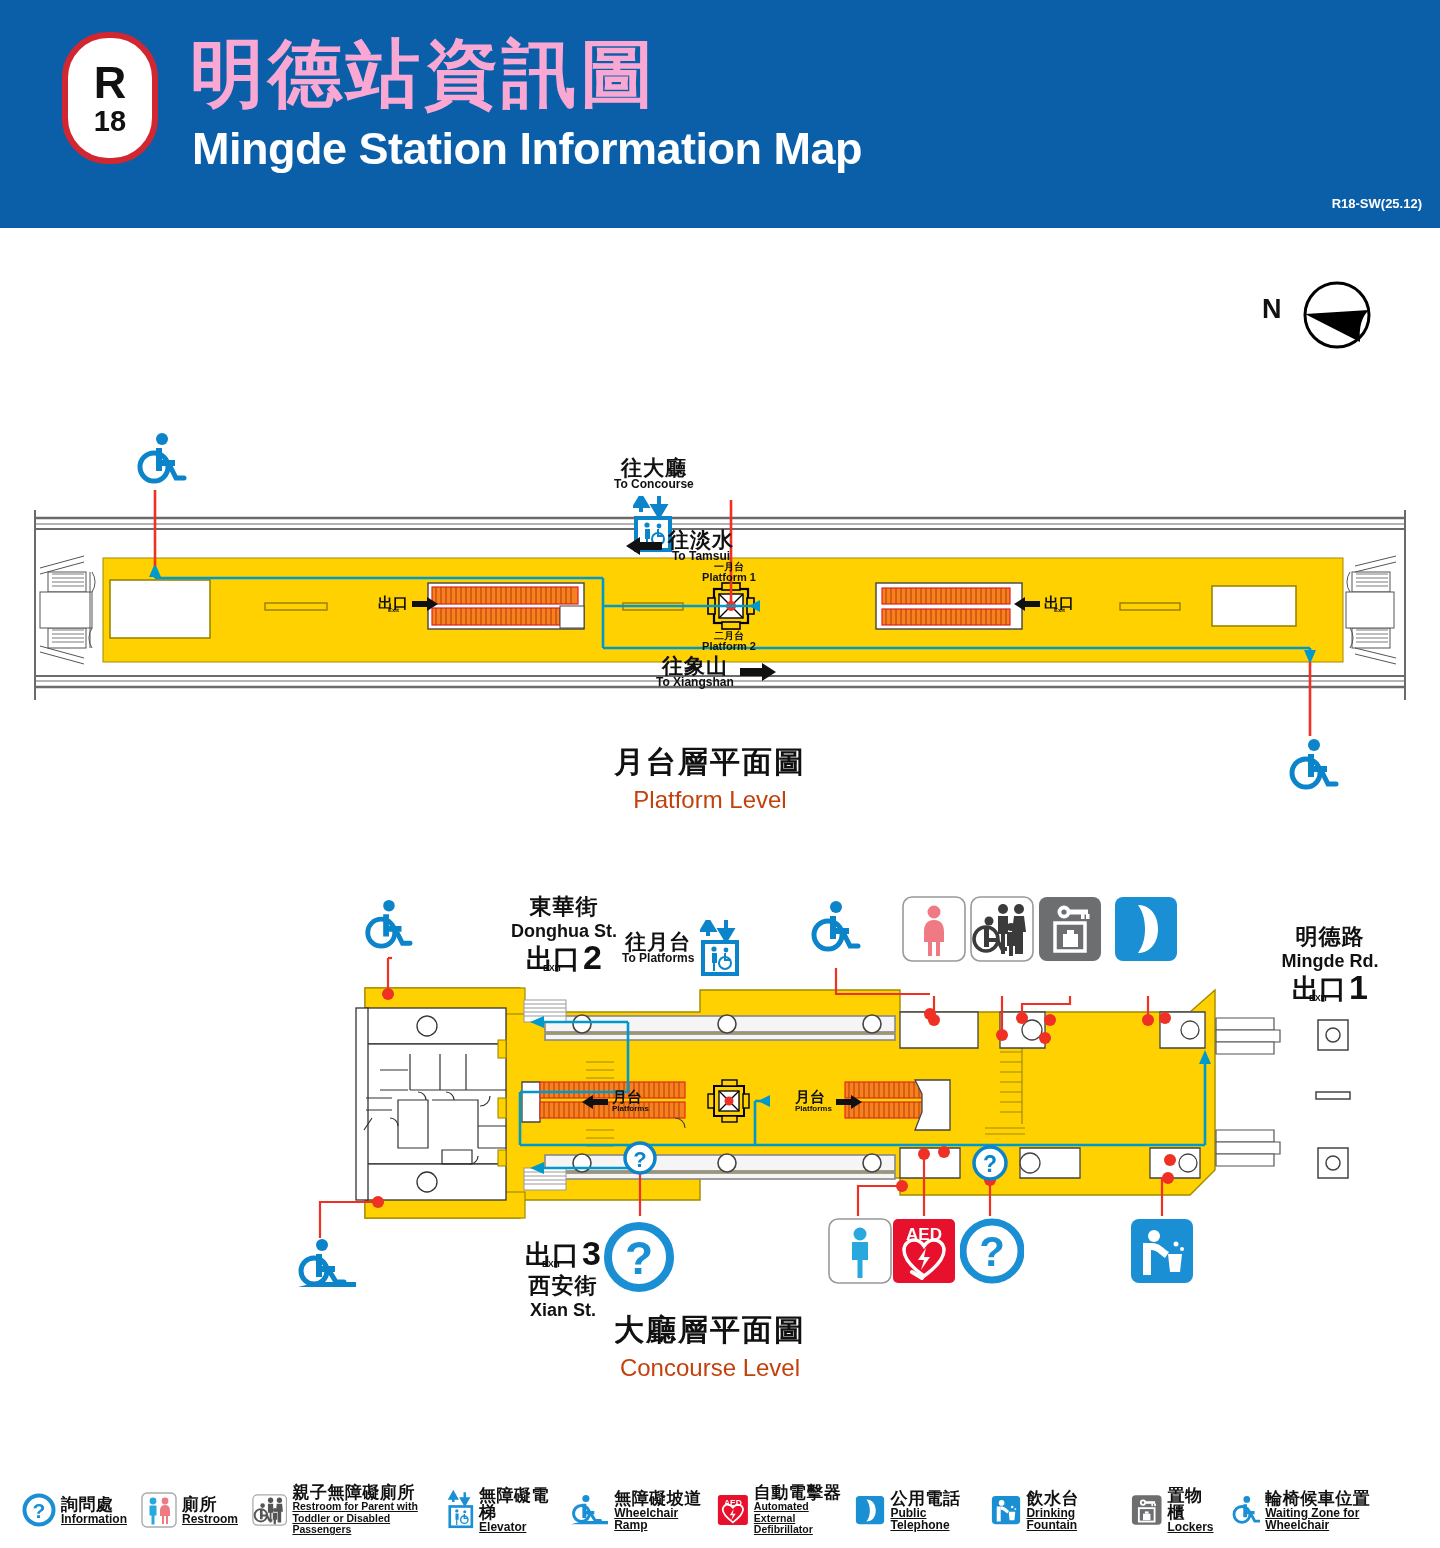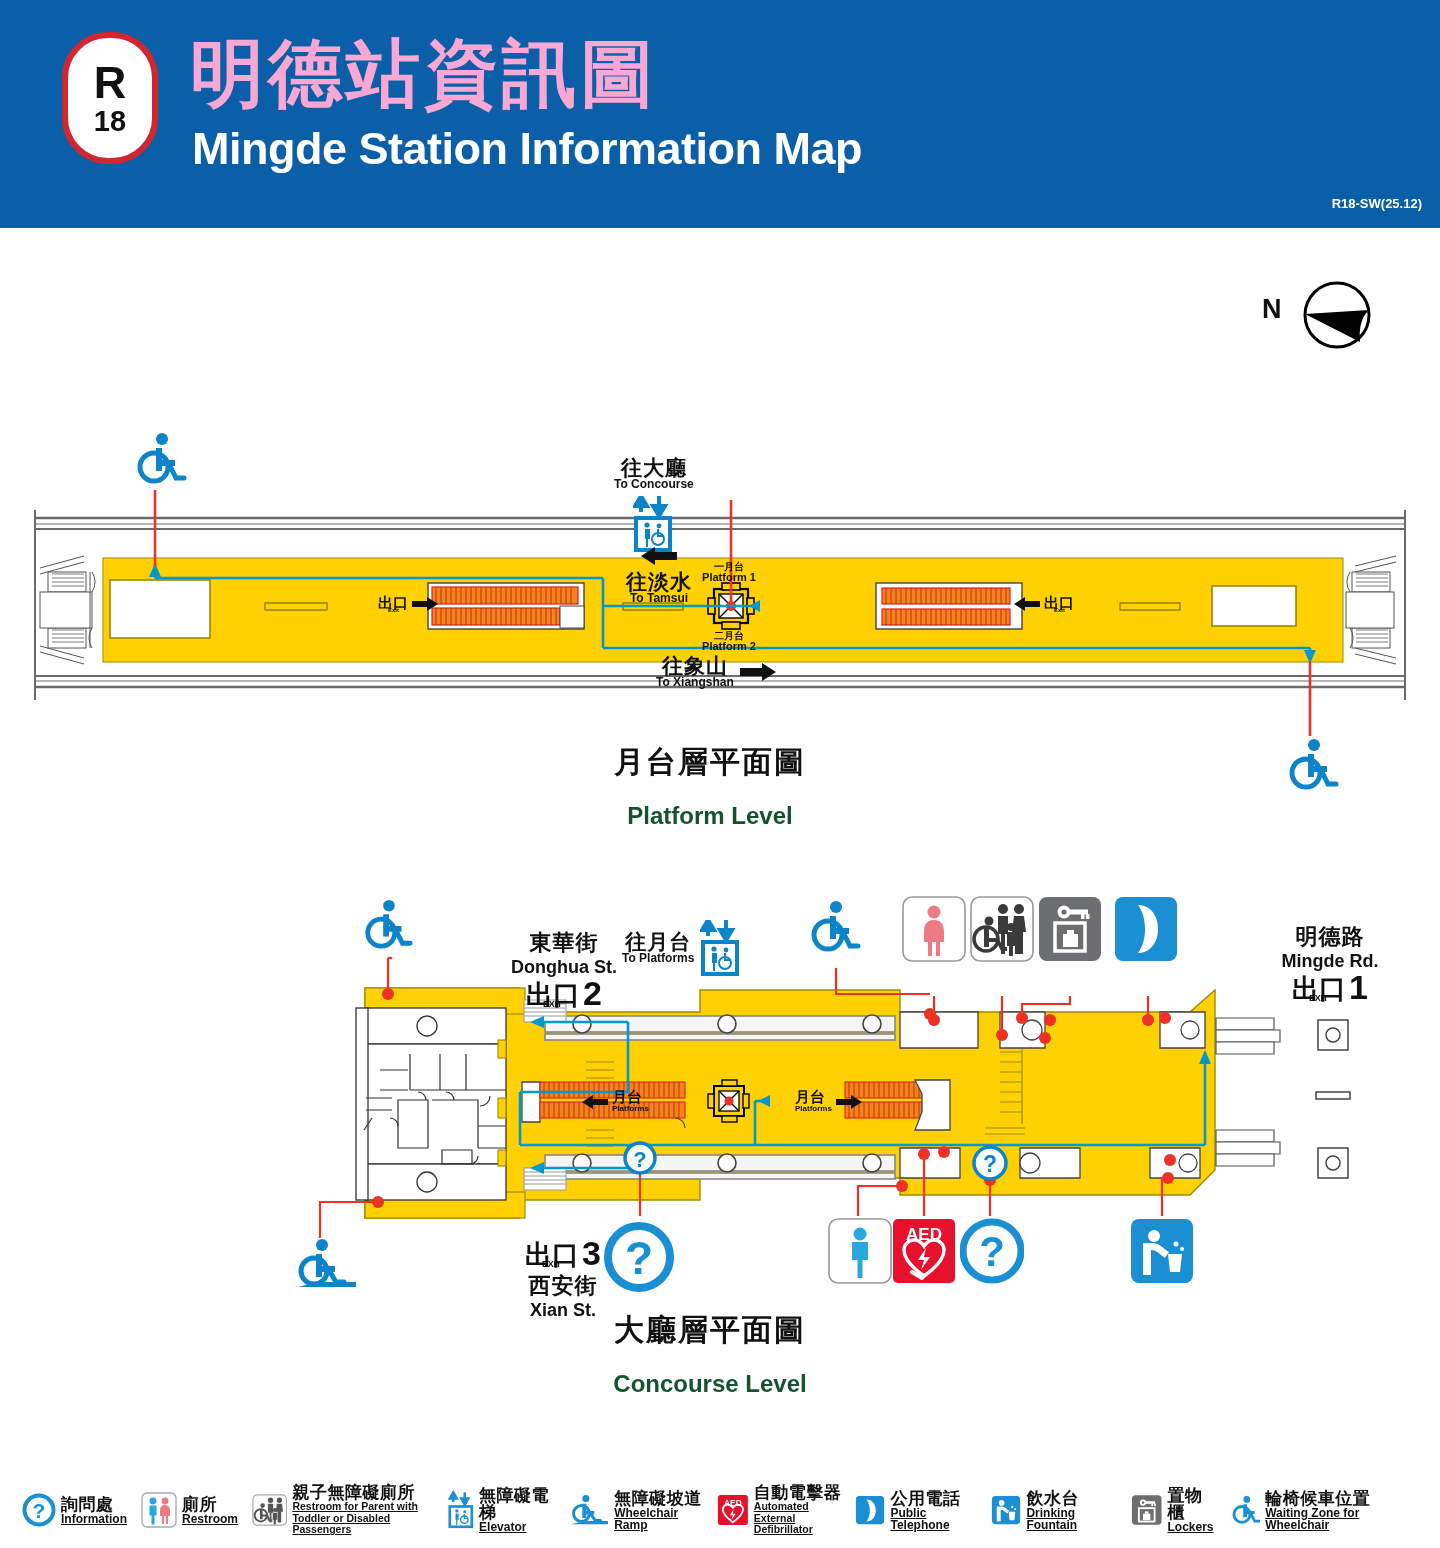--- a/index.html
+++ b/index.html
@@ -63,21 +63,21 @@
   .compass .n-letter {
     position: absolute; left: 0px; top: 14px;
     font-size: 27px; font-weight: bold; color: #111;
   }
 
   .section-title { position: absolute; text-align: center; }
   .section-title .cn {
     font-size: 30px; font-weight: bold; color: #111; letter-spacing: 2px;
     font-family: "DejaVu Sans","Liberation Sans",sans-serif;
   }
-  .section-title .en { font-size: 24px; font-weight: bold; color: #14532d; margin-top: 19px; }
+  .section-title .en { font-size: 24px; font-weight: normal; color: #c2410c; margin-top: 3px; }
 
   
   .exit-block { position: absolute; text-align: center; }
   .exit-block .street-cn { font-size: 22px; font-weight: bold; color:#111; letter-spacing:1px;
     font-family: "DejaVu Sans","Liberation Sans",sans-serif; }
   .exit-block .street-en { font-size: 18px; font-weight: bold; color:#111; margin-top:-1px; }
   .exit-row { display: flex; align-items: flex-end; justify-content: center; gap: 1px; margin-top: 1px; }
   .exit-glyph { position: relative; display:flex; align-items:flex-end; }
   .exit-glyph .ch {
     font-size: 27px; font-weight: bold; color:#111; line-height: 1;
@@ -283,21 +283,21 @@
       <g fill="#0b84c9">
         <circle cx="14" cy="29" r="2.6"></circle>
         <path d="M12 33 h5 v10 h-2 v8 h-2 v-8 h-1 z"></path>
         <circle cx="26" cy="30" r="2.4"></circle>
         <circle cx="25" cy="43" r="6" fill="none" stroke="#0b84c9" stroke-width="2"></circle>
         <path d="M25 33 v7 h6" stroke="#0b84c9" stroke-width="2" fill="none"></path>
       </g>
     </svg>
   </div>
 
-  <div class="dir-lbl" style="left:626px; top:546px;flex-direction:column;">
+  <div class="dir-lbl" style="left:626px; top:530px;">
     <svg class="ico" width="36" height="20" viewBox="0 0 36 20">
       <polygon points="0,10 14,1 14,6 36,6 36,14 14,14 14,19" fill="#111"></polygon>
     </svg>
     <div class="txt">
       <span class="cn">往淡水</span>
       <span class="en">To Tamsui</span>
     </div>
   </div>
 
   <div class="dir-lbl" style="left:656px; top:656px;">
@@ -569,21 +569,21 @@
     <g>
       <circle cx="640" cy="1158" r="15" fill="#fff" stroke="#0b84c9" stroke-width="3.5"></circle>
       <text x="640" y="1167" font-size="22" font-weight="bold" fill="#0b84c9" text-anchor="middle" font-family="Liberation Sans, sans-serif">?</text>
     </g>
     <g>
       <circle cx="990" cy="1163" r="16" fill="#fff" stroke="#0b84c9" stroke-width="3.5"></circle>
       <text x="990" y="1172" font-size="23" font-weight="bold" fill="#0b84c9" text-anchor="middle" font-family="Liberation Sans, sans-serif">?</text>
     </g>
   </svg>
 
-  <div class="exit-block" style="left:484px; top:928px; width:160px;">
+  <div class="exit-block" style="left:484px; top:892px; width:160px;">
     <div class="street-cn">東華街</div>
     <div class="street-en">Donghua St.</div>
     <div class="exit-row">
       <div class="exit-glyph">
         <span class="ch">出口</span>
         <span class="sub">EXIT</span>
       </div>
       <span class="exit-num">2</span>
     </div>
   </div>

